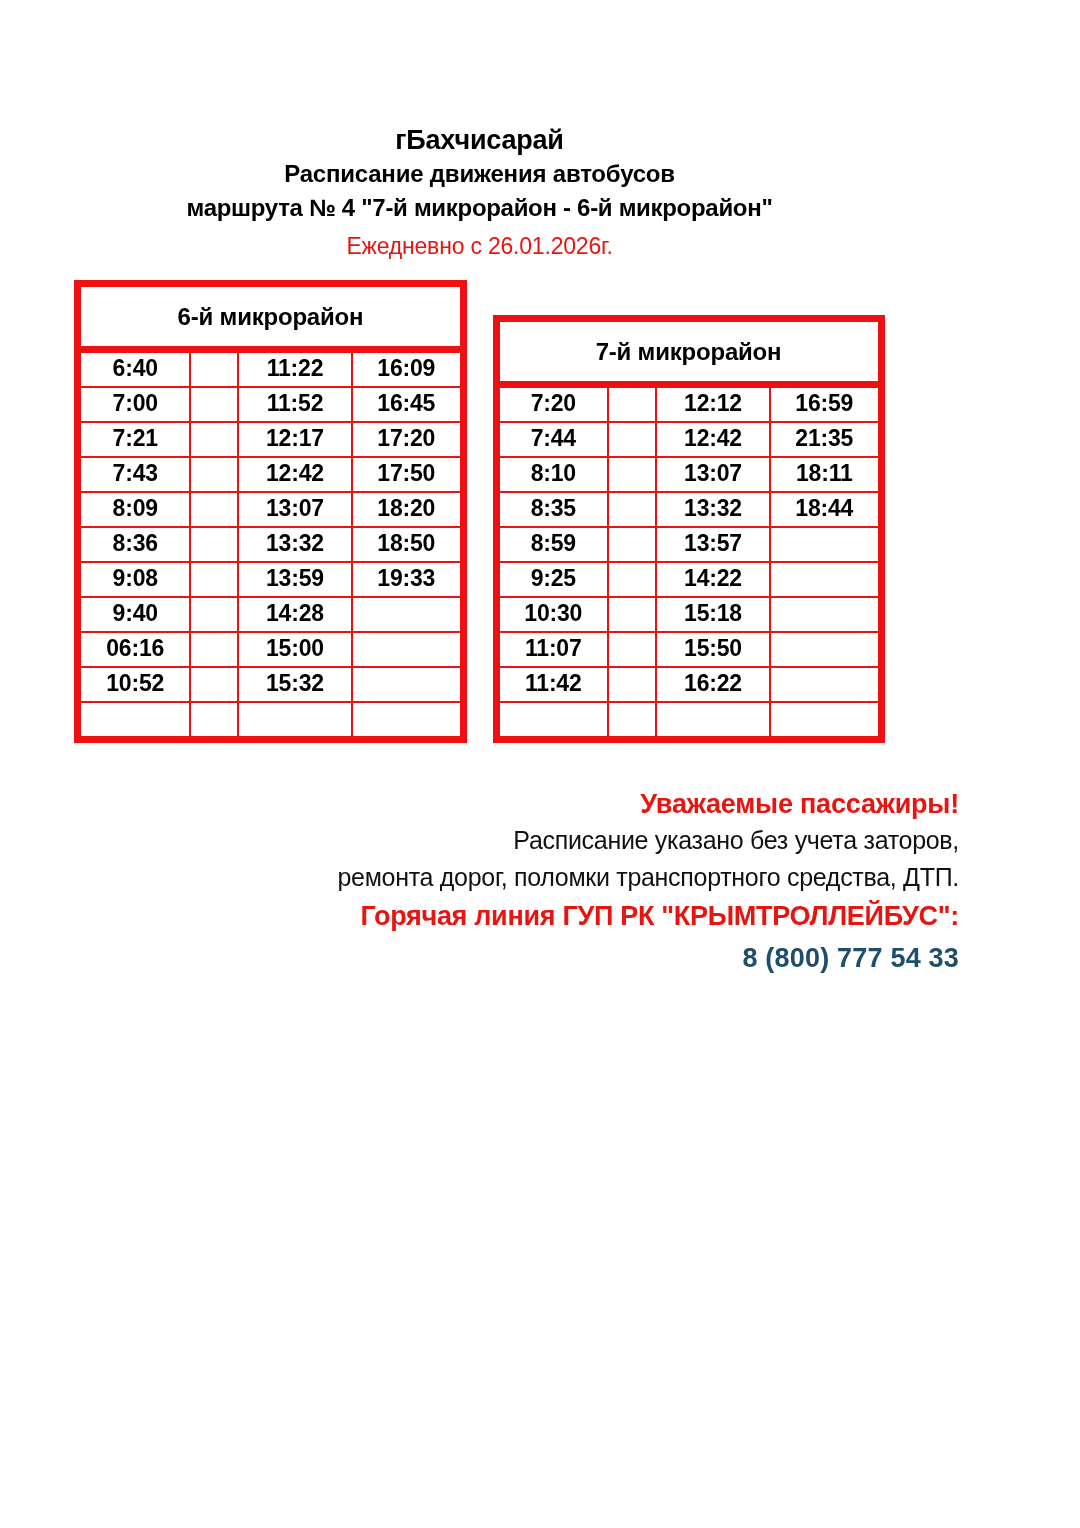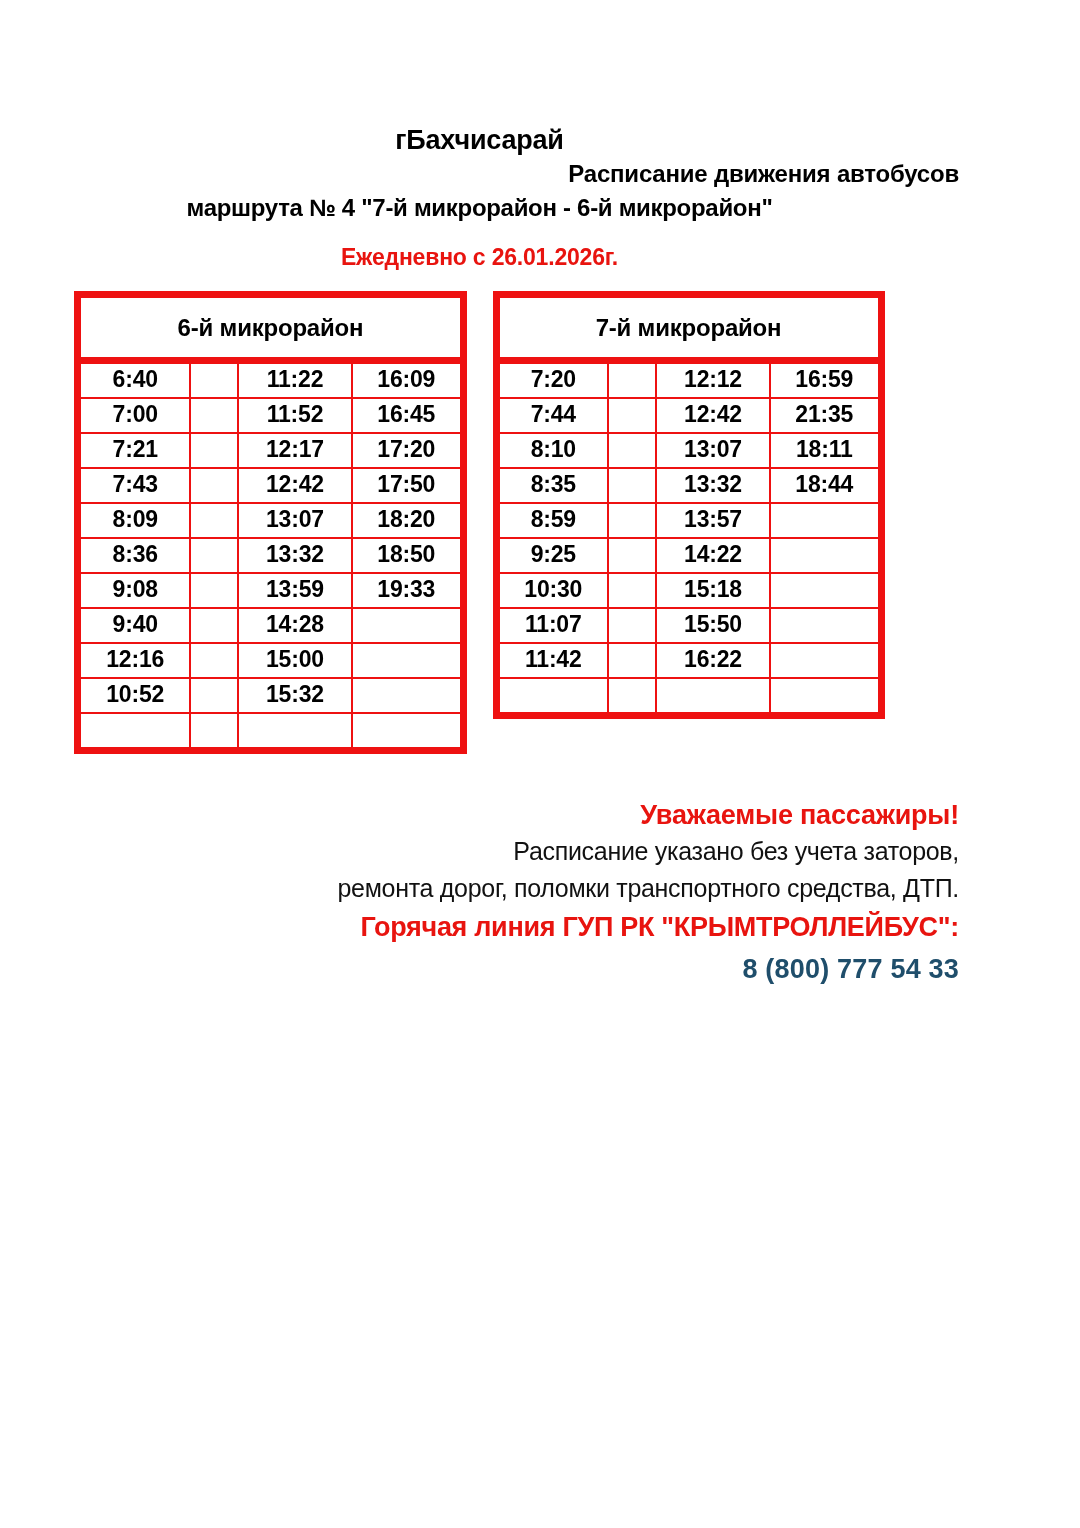--- a/index.html
+++ b/index.html
@@ -31,43 +31,42 @@
     font-size: 27px;
     font-weight: bold;
     line-height: 1.22;
     letter-spacing: -0.2px;
   }
   .title-line2 {
     font-size: 24px;
     font-weight: bold;
     line-height: 1.42;
     letter-spacing: -0.2px;
-    text-align: right;
   }
   .title-line3 {
     font-size: 24px;
     font-weight: bold;
     line-height: 1.42;
     letter-spacing: -0.3px;
   }
   .title-date {
     font-size: 23px;
-    font-weight: bold;
+    font-weight: normal;
     color: #e8140f;
     line-height: 1.45;
     letter-spacing: -0.2px;
-    margin-top: 16px;
+    margin-top: 5px;
   }
 
   
   .tables-row {
     margin-top: 17px;
     display: flex;
     justify-content: center;
-    align-items: flex-start;
+    align-items: flex-end;
     gap: 26px;
   }
 
   table.sched {
     border-collapse: collapse;
     table-layout: fixed;
     width: 385px;
     background: #ffffff;
     border: 7px solid #ee1111;
   }
@@ -205,21 +204,21 @@
             <td class="cell">13:59</td>
             <td class="cell">19:33</td>
           </tr>
           <tr>
             <td class="cell">9:40</td>
             <td class="cell"></td>
             <td class="cell">14:28</td>
             <td class="cell"></td>
           </tr>
           <tr>
-            <td class="cell">12:16</td>
+            <td class="cell">06:16</td>
             <td class="cell"></td>
             <td class="cell">15:00</td>
             <td class="cell"></td>
           </tr>
           <tr>
             <td class="cell">10:52</td>
             <td class="cell"></td>
             <td class="cell">15:32</td>
             <td class="cell"></td>
           </tr>

